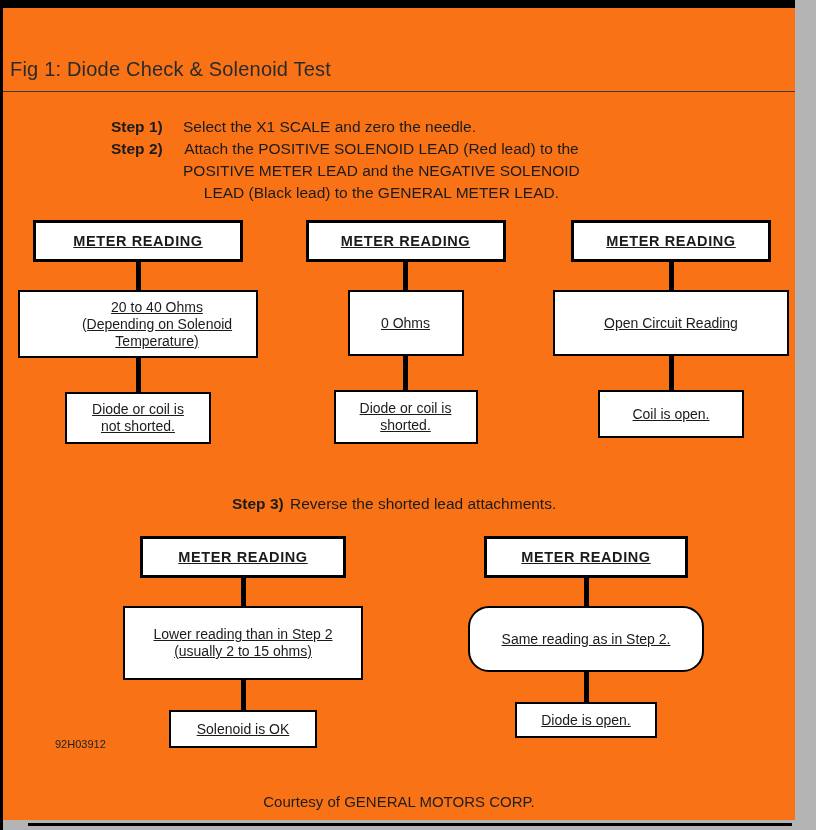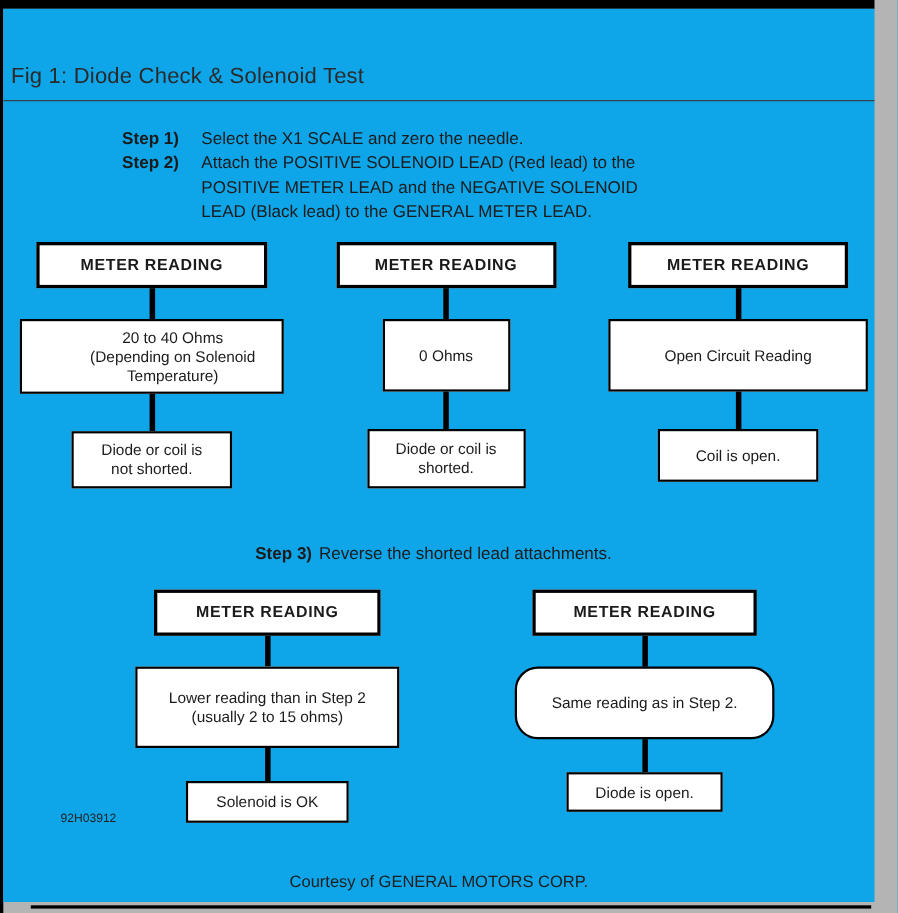--- a/index.html
+++ b/index.html
@@ -11,35 +11,35 @@
     color:#1b1b1b;
     overflow:hidden;
   }
   .frame-top { position:absolute; top:0; left:0; width:795px; height:8px; background:#000; }
   .frame-left { position:absolute; top:0; left:0; width:3px; height:830px; background:#000; }
   .frame-bottom { position:absolute; top:823px; left:28px; width:764px; height:3px; background:#000; }
 
   .page {
     position:absolute; top:8px; left:3px;
     width:792px; height:812px;
-    background:#0ea5e9;
+    background:#f97316;
   }
 
   .title {
     position:absolute; top:50px; left:7px;
     font-size:20px; color:#2a2a2a; letter-spacing:0.2px;
   }
   .divider { position:absolute; top:83px; left:0; width:792px; height:1px; background:#3a3a3a; }
 
   .steps { position:absolute; top:108px; left:108px; }
   .step { display:flex; gap:14px; font-size:15.5px; line-height:22px; }
   .step-label { font-weight:bold; min-width:58px; white-space:nowrap; }
-  .step-text { white-space:pre-line; }
+  .step-text { white-space:pre-line;text-align:center; }
 
-  .flow-col { display:flex; flex-direction:column; align-items:center; }
+  .flow-col { display:flex; flex-direction:column; align-items:center;text-decoration:underline; }
   .fbox {
     border:2px solid #000; background:#fff;
     display:flex; align-items:center; justify-content:center;
     text-align:center; white-space:pre-line;
     font-size:14px; line-height:17px; padding:4px 6px;
   }
   .hbox { border-width:3px; font-weight:bold; font-size:14.5px; letter-spacing:0.6px; height:42px; }
   .conn { width:5px; background:#000; }
 
   

